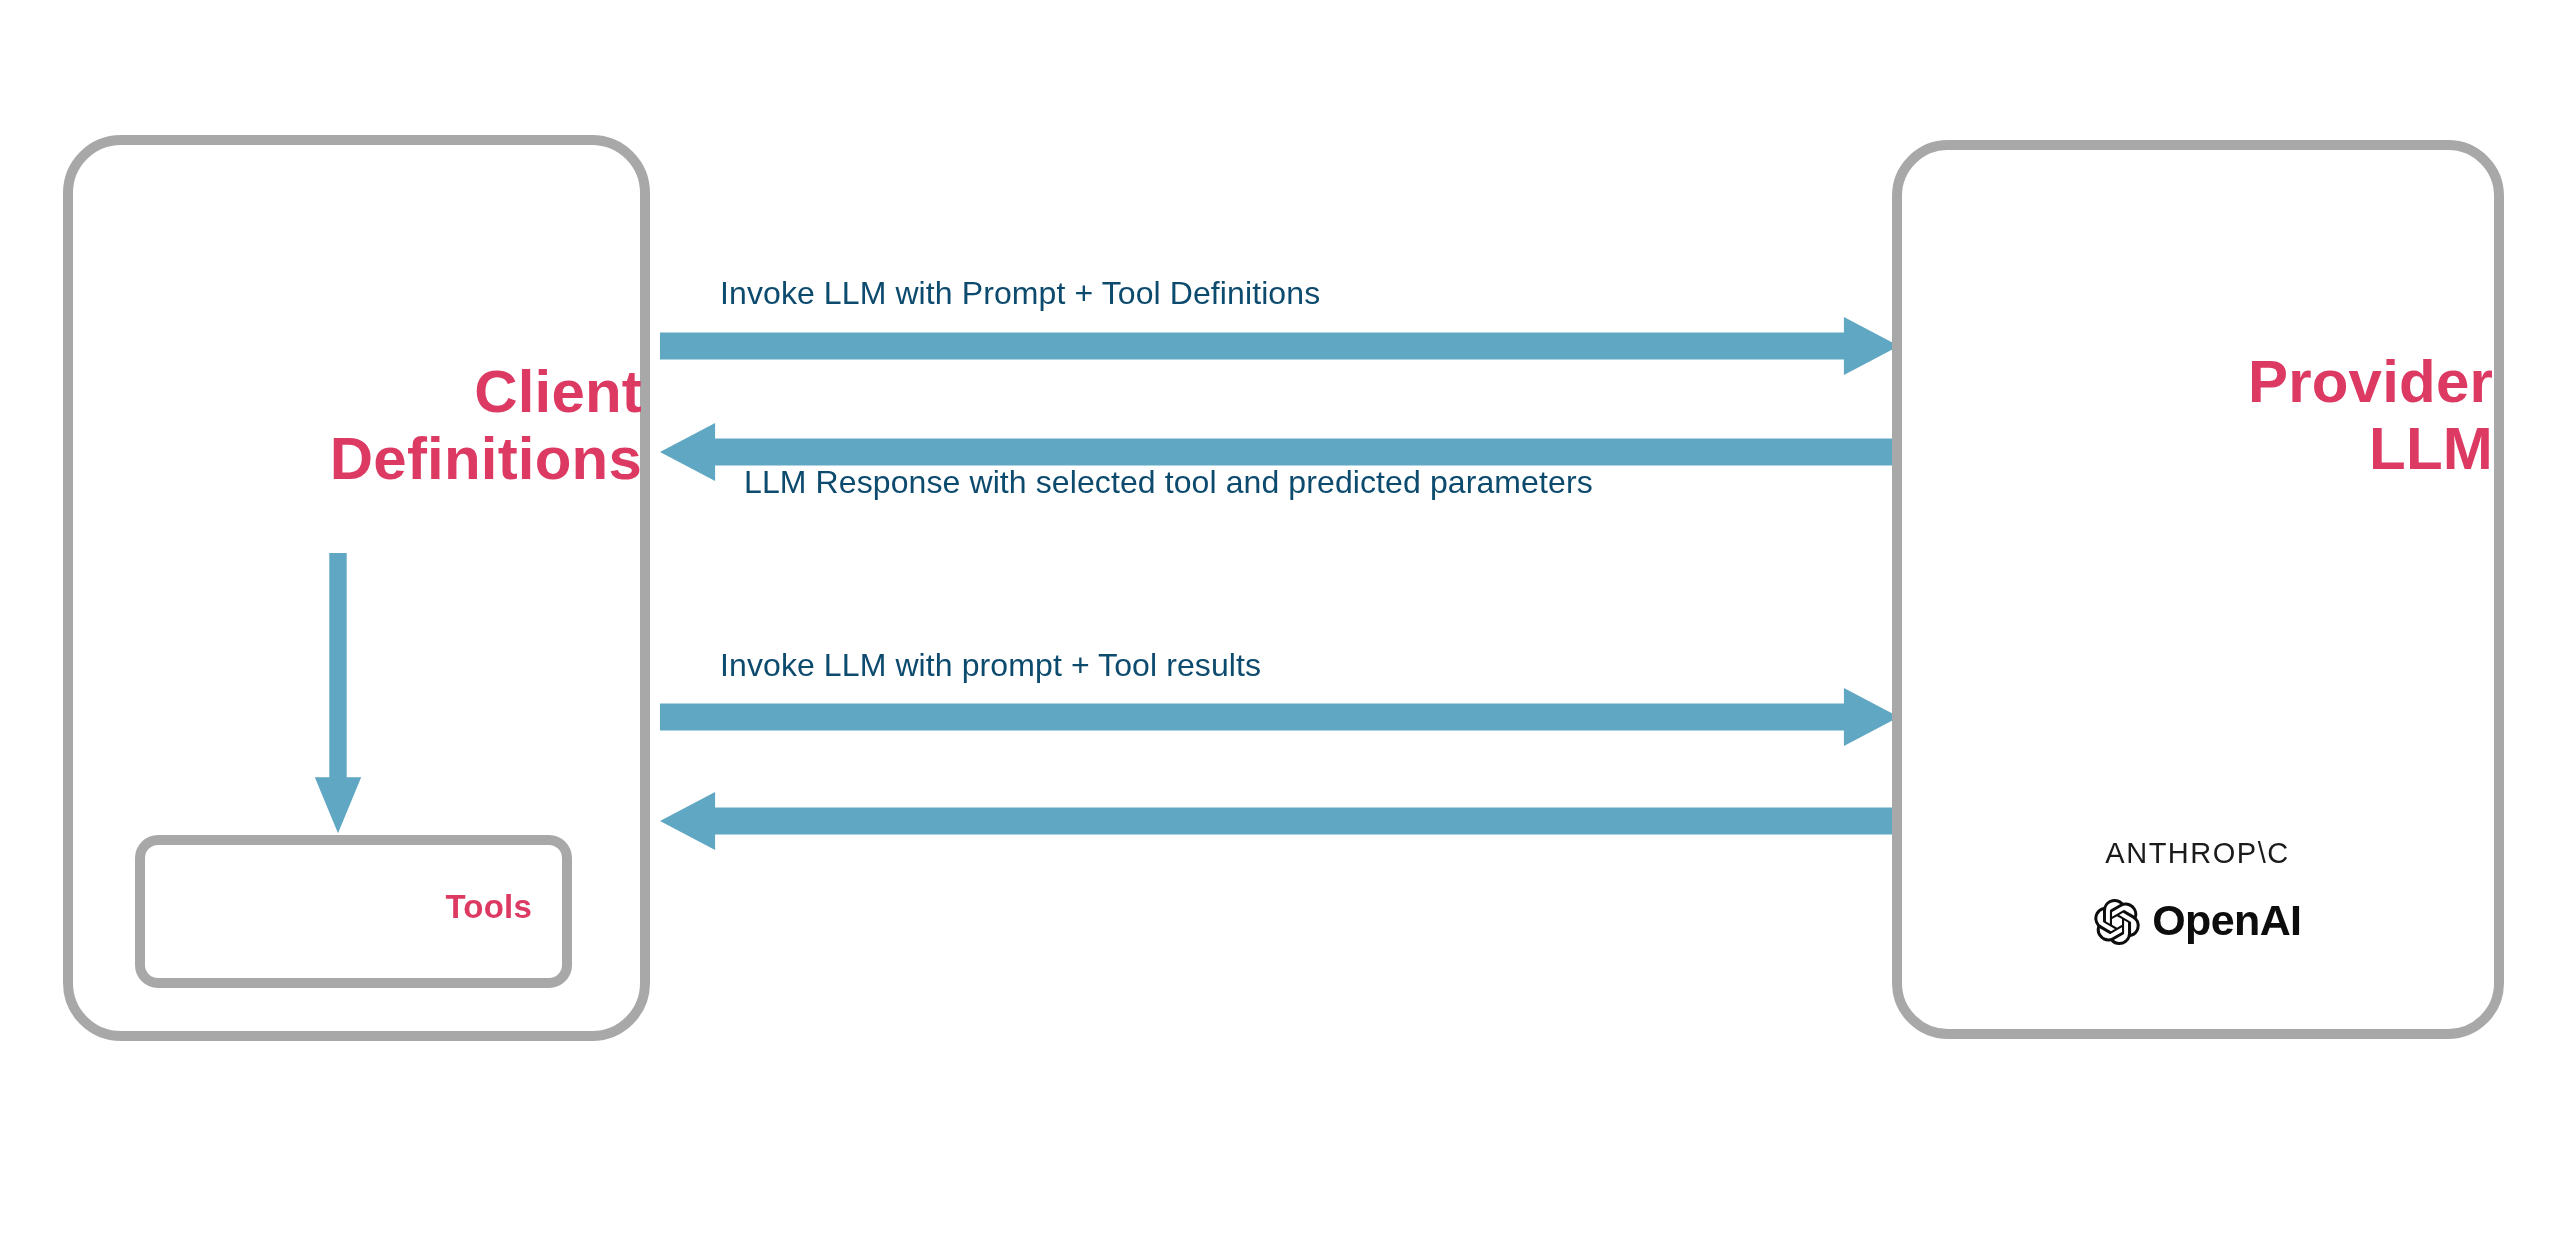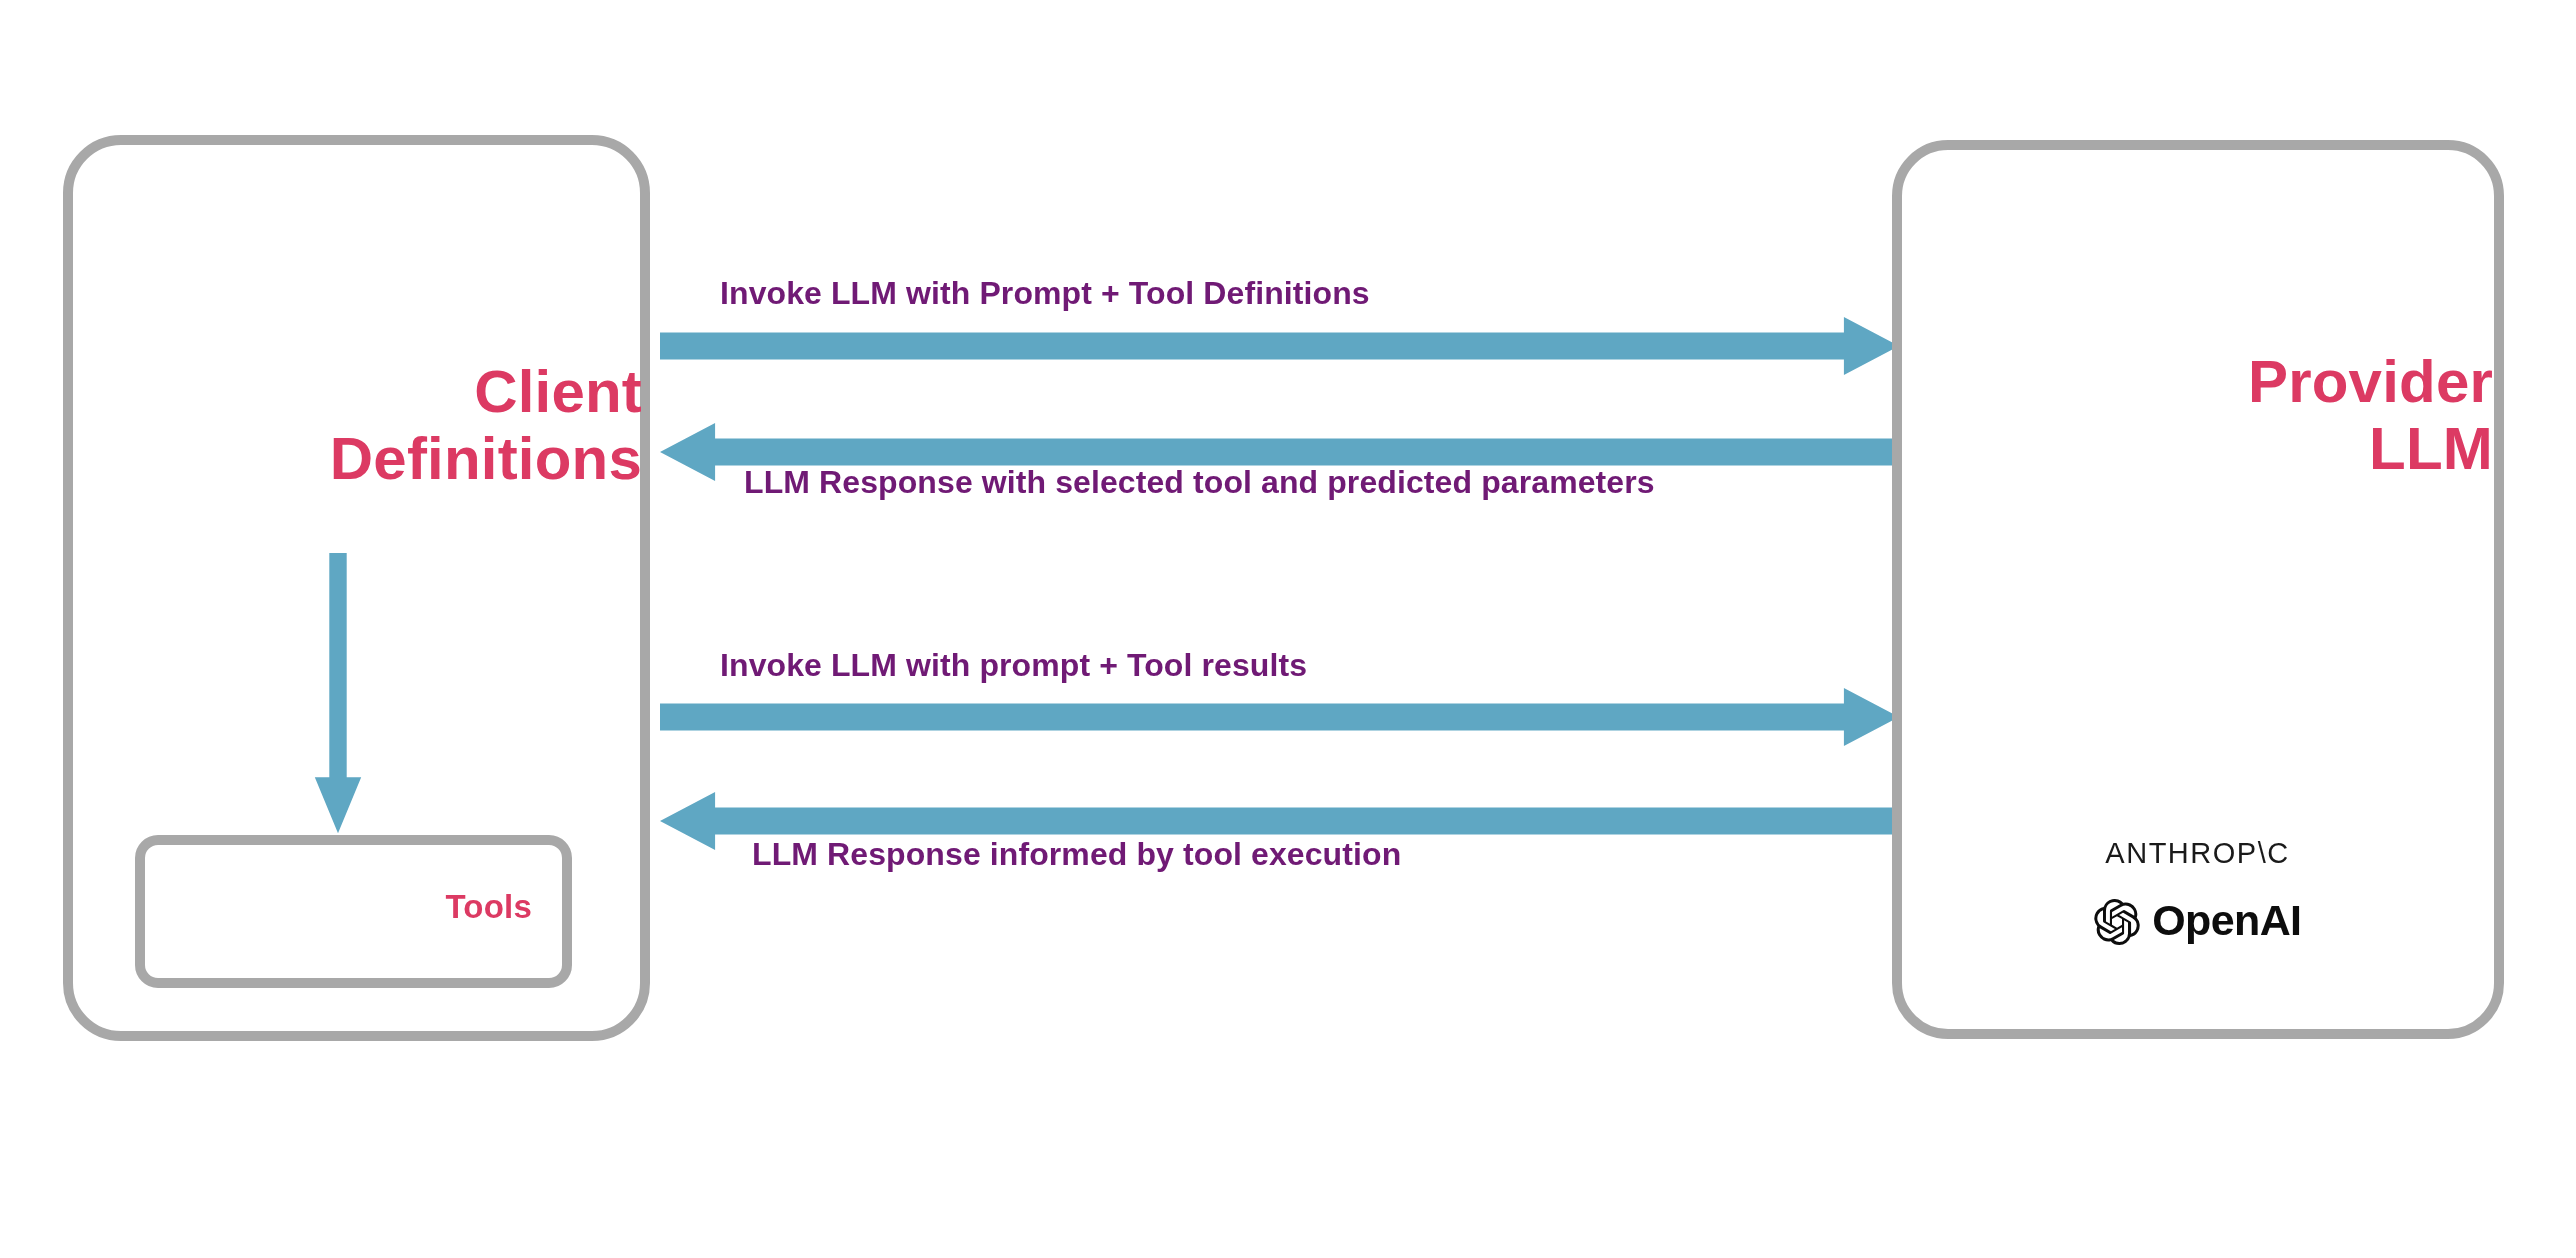--- a/index.html
+++ b/index.html
@@ -96,23 +96,23 @@
     left: 309px;
     top: 553px;
     width: 58px;
     height: 286px;
   }
   #arrow-tools svg { display: block; }
 
   
   .arrow-label {
     position: absolute;
-    color: #701a75;
+    color: #0c4a6e;
     font-size: 32px;
-    font-weight: 700;
+    font-weight: 400;
     white-space: nowrap;
     letter-spacing: 0.1px;
   }
   #label-1 { left: 720px; top: 275px; }
   #label-2 { left: 744px; top: 464px; }
   #label-3 { left: 720px; top: 647px; text-align: right; }
   #label-4 { left: 752px; top: 836px; }
 
   #label-run-tool {
     position: absolute;
@@ -196,21 +196,20 @@
       <polygon points="0,16 1225,16 1225,0 1282,30 1225,60 1225,44 0,44" fill="#5fa7c3"></polygon>
     </svg>
   </div>
   <div id="label-3" class="arrow-label">Invoke LLM with prompt + Tool results</div>
 
   <div id="arrow-4" class="h-arrow">
     <svg width="1239" height="58" viewBox="0 0 1282 60" xmlns="http://www.w3.org/2000/svg">
       <polygon points="1282,16 57,16 57,0 0,30 57,60 57,44 1282,44" fill="#5fa7c3"></polygon>
     </svg>
   </div>
-  <div id="label-4" class="arrow-label">LLM Response informed by tool execution</div>
 
   <div id="provider-box" class="node-box"></div>
   <div id="provider-title" class="node-title">
     <div>Provider</div>
     <div>LLM</div>
   </div>
 
   <div id="anthropic-mark">ANTHROP\C</div>
 
   <div id="openai-mark">

